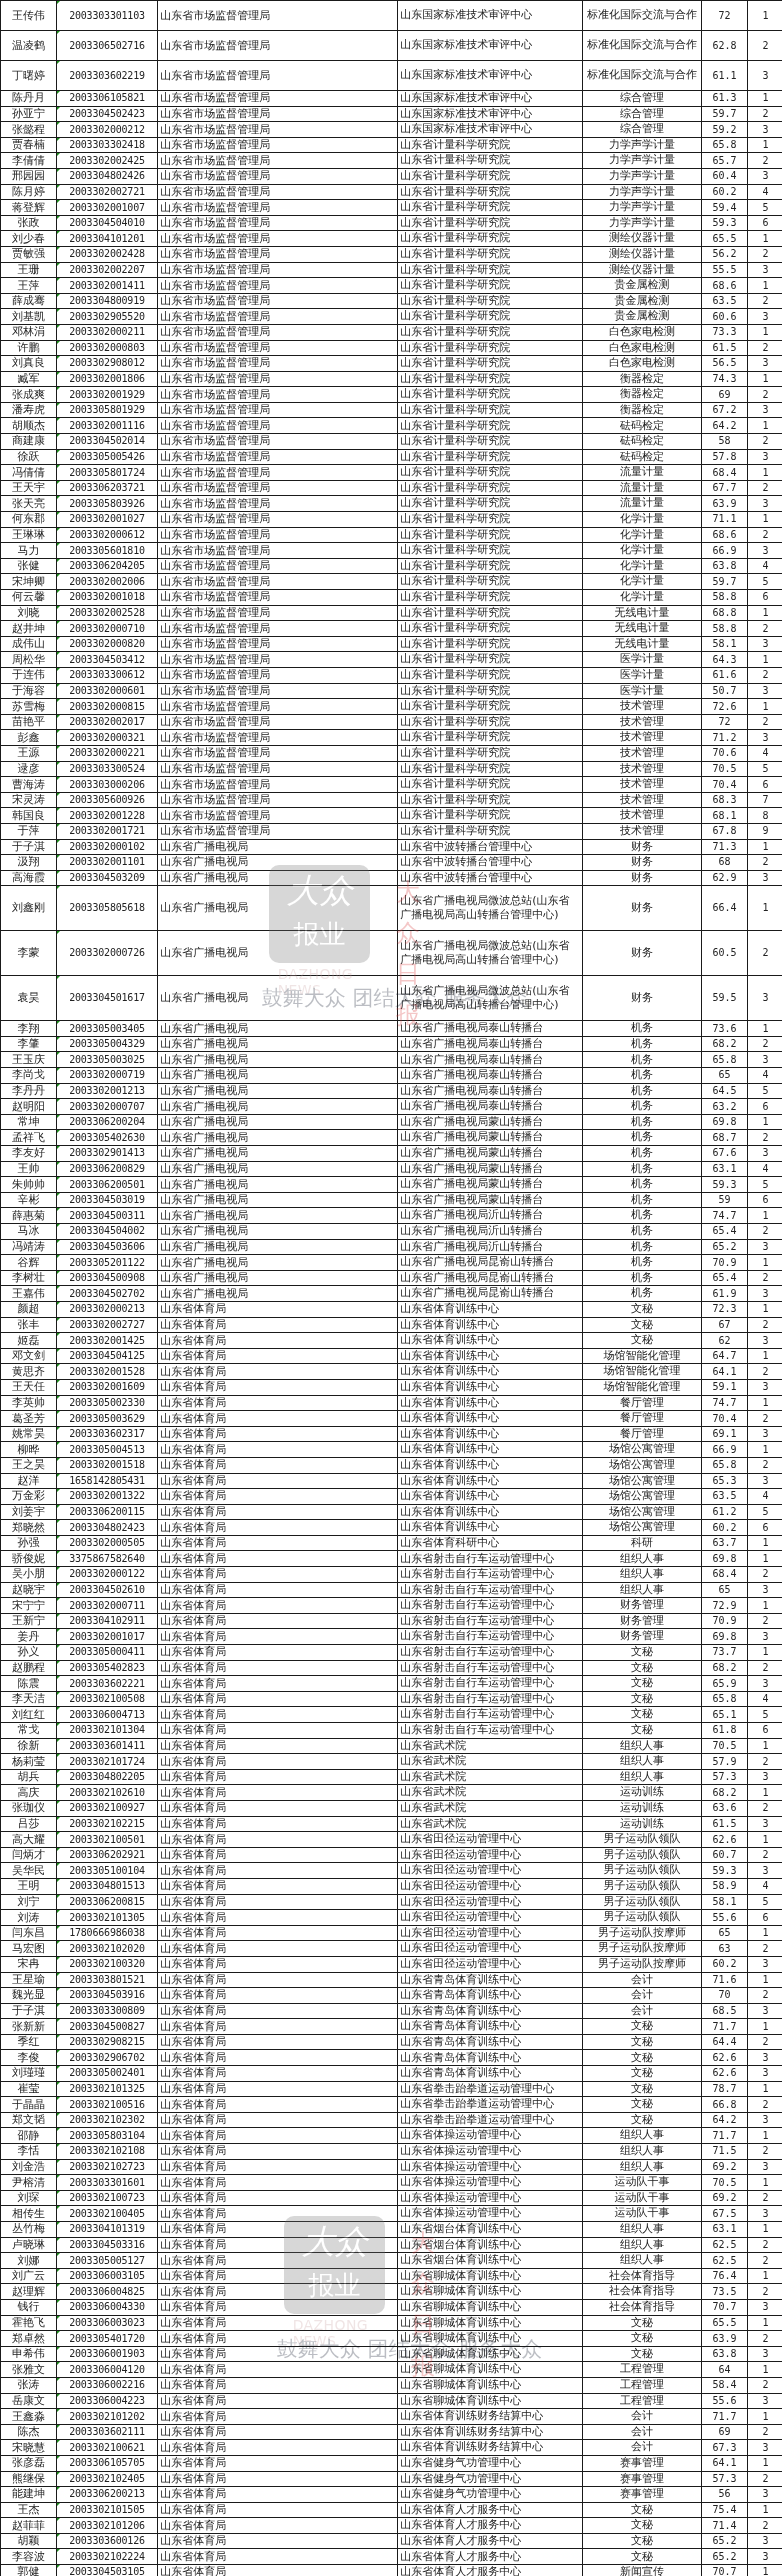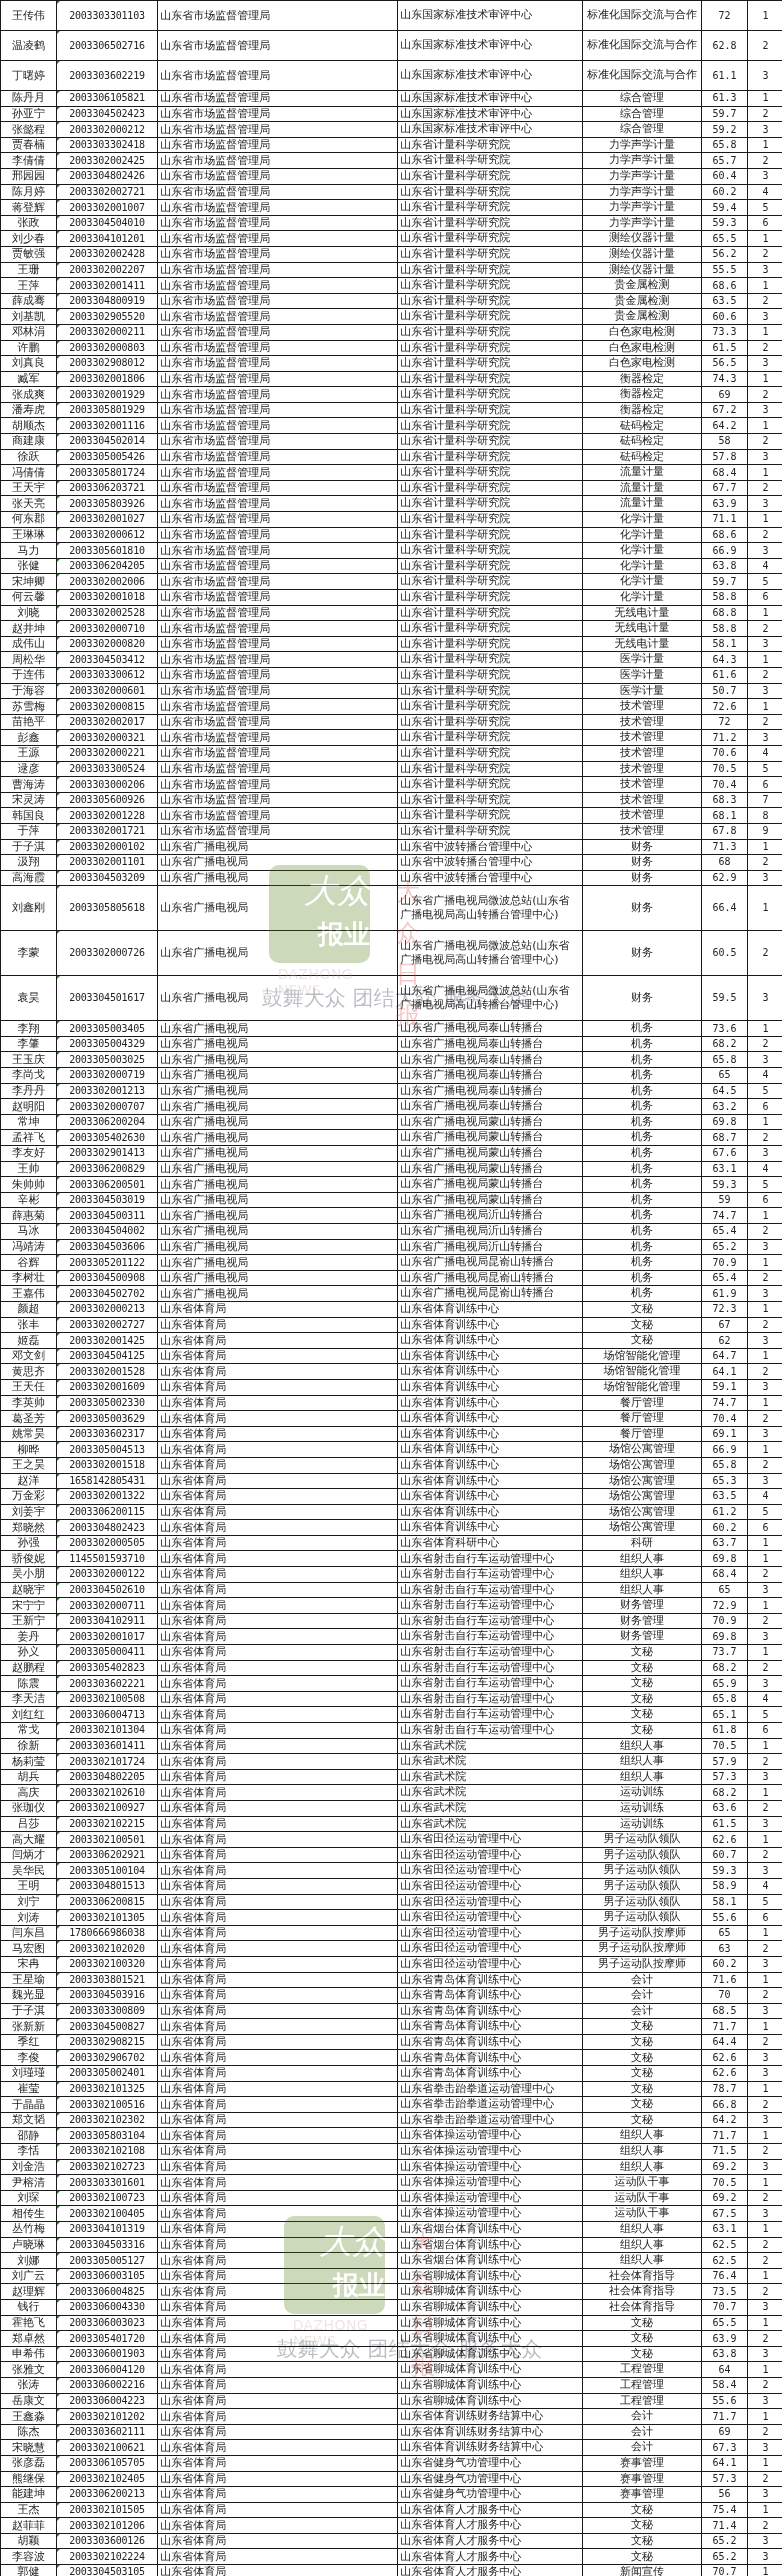--- a/index.html
+++ b/index.html
@@ -14,24 +14,24 @@
   td.name { text-align:center; }
   td.id { text-align:center; font-family:"DejaVu Sans Mono","Liberation Mono",monospace; font-size:10px; letter-spacing:-0.2px; }
   td.id::before { content:""; position:absolute; left:0; top:0; width:0; height:0;
        border-top:3.6px solid #1a8a1a; border-right:3.6px solid transparent; }
   td.dept { text-align:left; }
   td.unit { text-align:left; white-space:normal; line-height:14.5px; }
   td.post { text-align:center; white-space:normal; line-height:14.5px; }
   td.score { text-align:center; font-family:"DejaVu Sans Mono","Liberation Mono",monospace; font-size:10px; }
   td.rank { text-align:center; font-family:"DejaVu Sans Mono","Liberation Mono",monospace; font-size:10px; }
   .wm { position:absolute; pointer-events:none; opacity:0.28; }
-  .wm-box { position:absolute; width:101px; height:98px; background:#4d7c0f; border-radius:10px;
-            color:#fff; text-align:right; }
+  .wm-box { position:absolute; width:101px; height:98px; background:#737373; border-radius:10px;
+            color:#fff; text-align:center; }
   .wm-logo { font-family:"DejaVu Serif",serif; font-size:33px; font-style:italic; line-height:51px; display:block; }
-  .wm-sub { font-size:26px; font-weight:bold; line-height:36px; display:block; }
+  .wm-sub { font-size:26px; font-weight:normal; line-height:36px; display:block; }
   .wm-en { position:absolute; color:#c9a0a0; font-size:14px; letter-spacing:0.4px; }
   .wm-slogan { position:absolute; color:#0f172a; font-size:21px; white-space:nowrap; }
   .wm-right { position:absolute; color:#d9383a; font-size:24px; font-weight:normal; line-height:41px; }
 </style>
 </head>
 <body>
 
 <table>
   <colgroup>
     <col style="width:56px">
@@ -857,21 +857,21 @@
         <td class="name">孙强</td>
         <td class="id">2003302000505</td>
         <td class="dept">山东省体育局</td>
         <td class="unit">山东省体育科研中心</td>
         <td class="post">科研</td>
         <td class="score">63.7</td>
         <td class="rank">1</td>
       </tr>
       <tr class="r1">
         <td class="name">骄俊妮</td>
-        <td class="id">1145501593710</td>
+        <td class="id">3375867582640</td>
         <td class="dept">山东省体育局</td>
         <td class="unit">山东省射击自行车运动管理中心</td>
         <td class="post">组织人事</td>
         <td class="score">69.8</td>
         <td class="rank">1</td>
       </tr>
       <tr class="r1">
         <td class="name">吴小朋</td>
         <td class="id">2003302000122</td>
         <td class="dept">山东省体育局</td>

